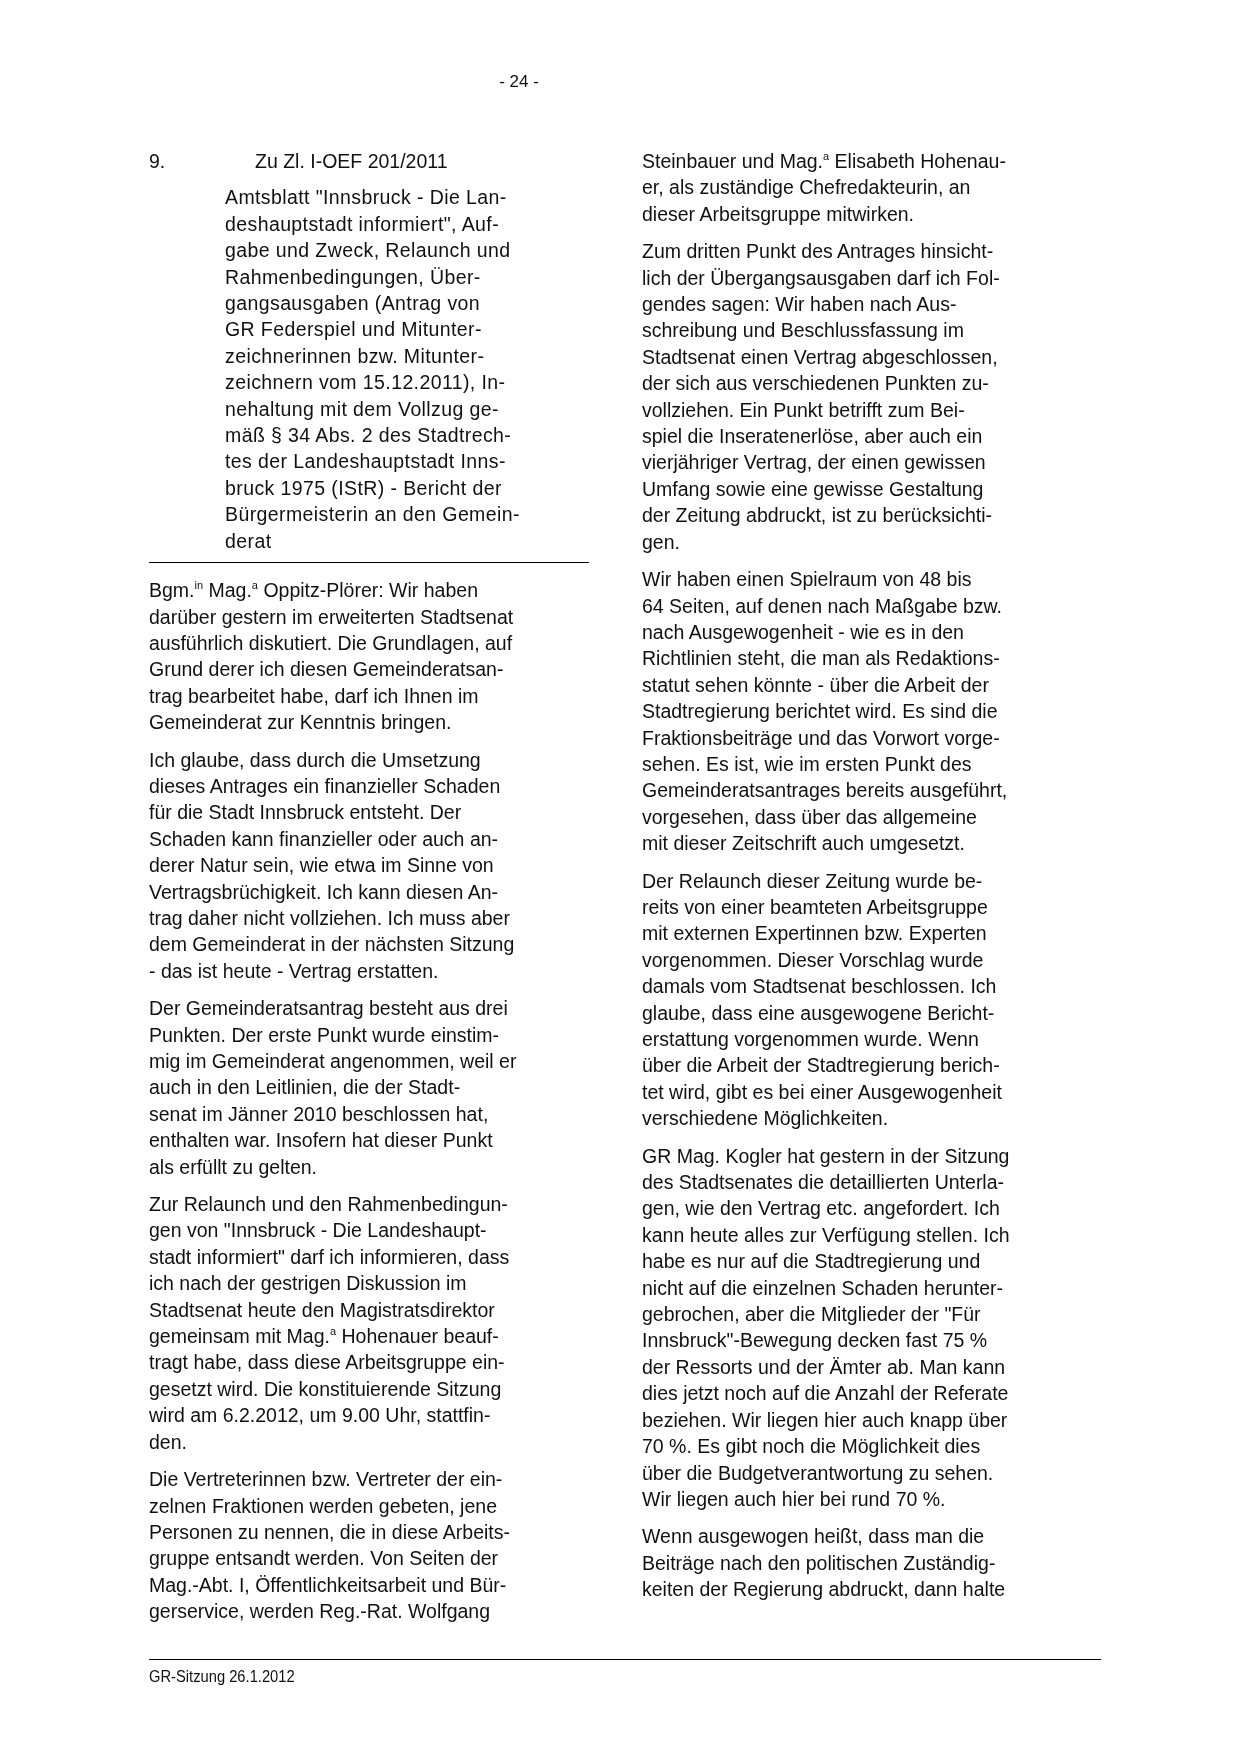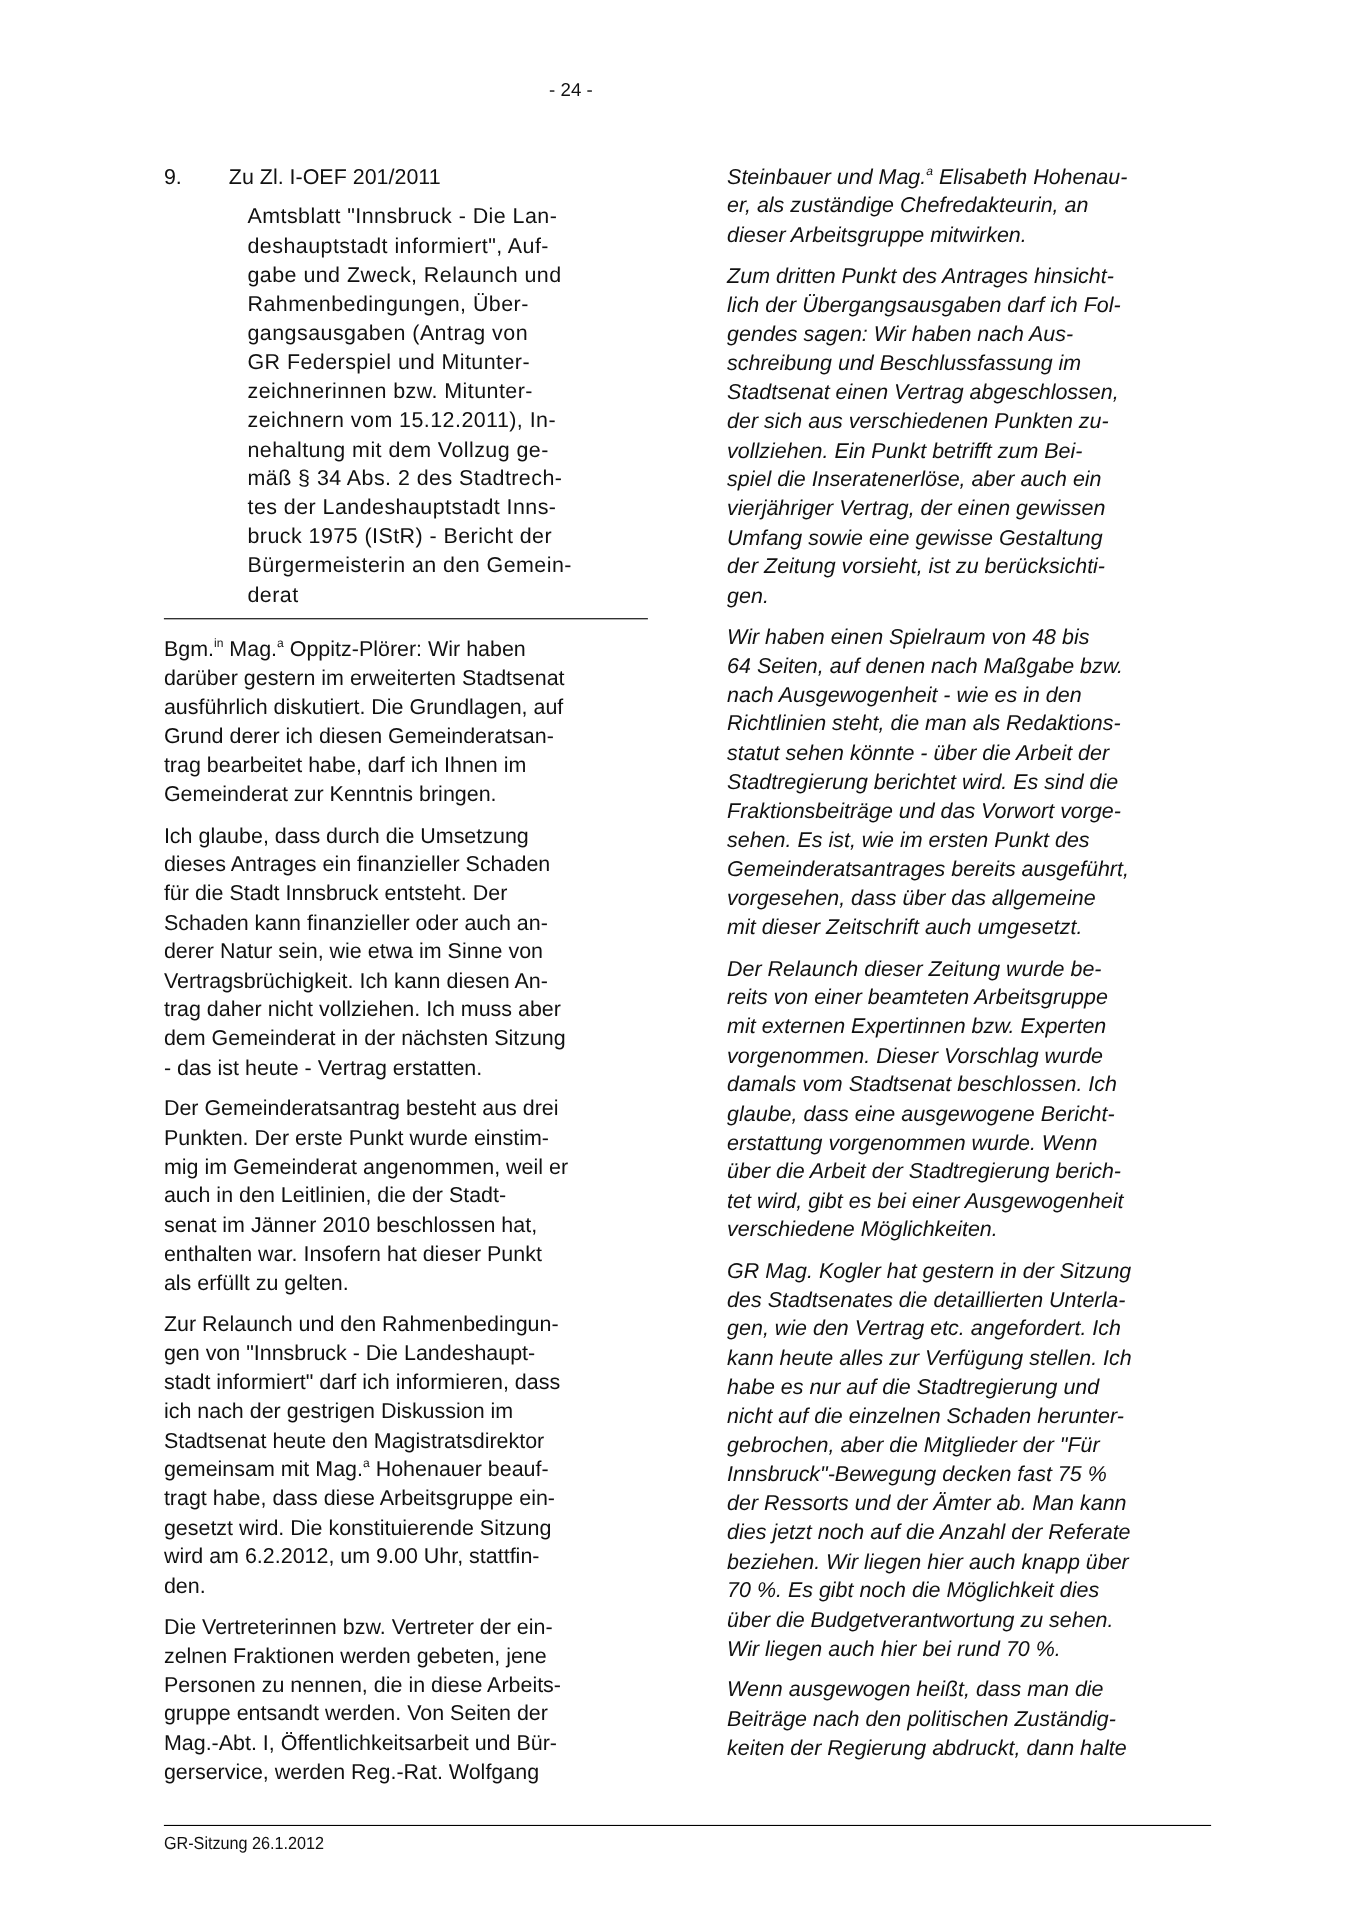--- a/index.html
+++ b/index.html
@@ -1,24 +1,24 @@
 <!DOCTYPE html>
 <html><head>
 <meta charset="utf-8">
 <style>
   html, body { margin: 0; padding: 0; background: #ffffff; }
   body { width: 1241px; height: 1754px; position: relative; overflow: hidden;
          font-family: "Liberation Sans", sans-serif; color: #111; }
   .page-number { position: absolute; top: 72px; left: 0; width: 1038px; text-align: center; font-size: 17px; }
   .col { position: absolute; top: 148px; width: 440px; font-size: 19.5px; line-height: 26.4px; }
   .col-left { left: 149px; }
-  .col-right { left: 661px; width: 440px; font-style: italic; }
+  .col-right { left: 642px; width: 440px; }
   .item-head { position: relative; }
   .item-num { position: absolute; left: 0; top: 0; }
-  .item-ref { margin-left: 59px; }
+  .item-ref { margin-left: 106px; }
   .item-title { margin-left: 76px; margin-top: 10px; letter-spacing: 0.4px; }
   .rule { height: 1px; background: #000; margin: 8px 0 14px 0; width: 440px; }
   .para { margin: 0 0 11px 0; }
   .line { display: block; white-space: nowrap; }
   sup { font-size: 11px; vertical-align: 8px; line-height: 0; }
   .footer-rule { position: absolute; top: 1659px; left: 149px; width: 952px; height: 1px; background: #000; }
   .footer-text { position: absolute; top: 1668px; left: 149px; font-size: 16px; transform: scaleX(0.92); transform-origin: left; }
 </style>
 </head>
 <body>
@@ -106,21 +106,21 @@
         <span class="line">Zum dritten Punkt des Antrages hinsicht-</span>
         <span class="line">lich der Übergangsausgaben darf ich Fol-</span>
         <span class="line">gendes sagen: Wir haben nach Aus-</span>
         <span class="line">schreibung und Beschlussfassung im</span>
         <span class="line">Stadtsenat einen Vertrag abgeschlossen,</span>
         <span class="line">der sich aus verschiedenen Punkten zu-</span>
         <span class="line">vollziehen. Ein Punkt betrifft zum Bei-</span>
         <span class="line">spiel die Inseratenerlöse, aber auch ein</span>
         <span class="line">vierjähriger Vertrag, der einen gewissen</span>
         <span class="line">Umfang sowie eine gewisse Gestaltung</span>
-        <span class="line">der Zeitung vorsieht, ist zu berücksichti-</span>
+        <span class="line">der Zeitung abdruckt, ist zu berücksichti-</span>
         <span class="line">gen.</span>
       </div>
       <div class="para">
         <span class="line">Wir haben einen Spielraum von 48 bis</span>
         <span class="line">64 Seiten, auf denen nach Maßgabe bzw.</span>
         <span class="line">nach Ausgewogenheit - wie es in den</span>
         <span class="line">Richtlinien steht, die man als Redaktions-</span>
         <span class="line">statut sehen könnte - über die Arbeit der</span>
         <span class="line">Stadtregierung berichtet wird. Es sind die</span>
         <span class="line">Fraktionsbeiträge und das Vorwort vorge-</span>

